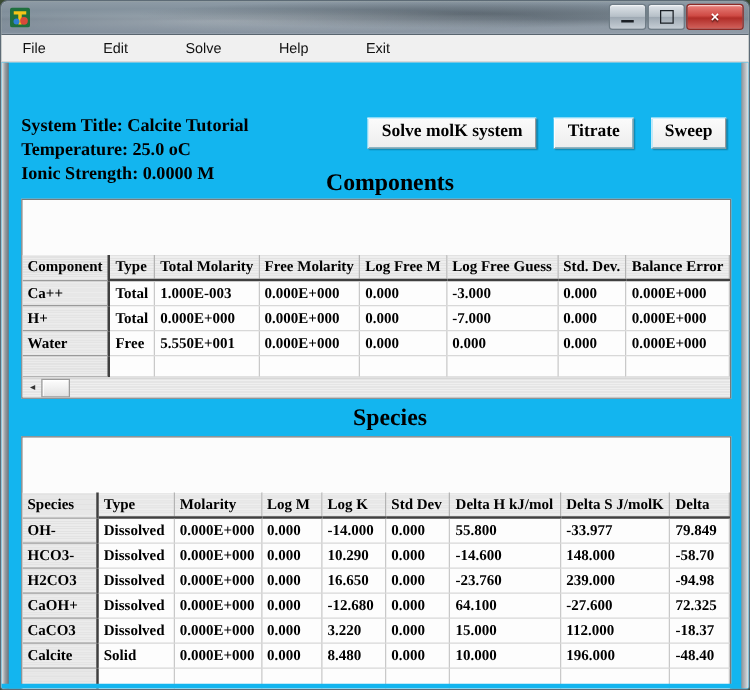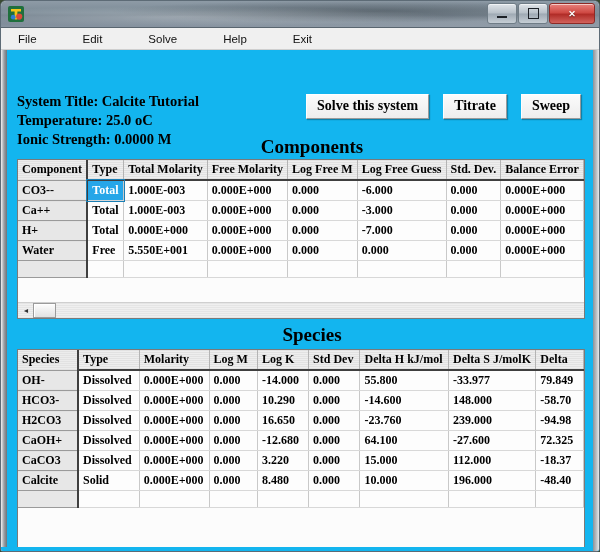--- a/index.html
+++ b/index.html
@@ -192,20 +192,21 @@
     position: relative;
   }
   table.grid {
     border-collapse: collapse;
     table-layout: fixed;
     font-family: "Liberation Serif", serif;
     font-size: 12px;
     font-weight: bold;
     color: #000;
     background: #fdfdfd;
+    margin-top: 44px;
   }
   table.grid th, table.grid td {
     border-right: 1px solid #c9c9c9;
     border-bottom: 1px solid #d8d8d8;
     padding: 2px 4px;
     text-align: left;
     white-space: nowrap;
     overflow: hidden;
     height: 17px;
     box-sizing: border-box;
@@ -302,21 +303,21 @@
 
   <div id="client">
 
     <div id="sysinfo">
       <div>System Title: Calcite Tutorial</div>
       <div>Temperature: 25.0 oC</div>
       <div>Ionic Strength: 0.0000 M</div>
     </div>
 
     <div id="action-buttons">
-      <div class="act-btn">Solve this system</div>
+      <div class="act-btn">Solve molK system</div>
       <div class="act-btn">Titrate</div>
       <div class="act-btn">Sweep</div>
     </div>
 
     <div class="section-title" id="components-title">Components</div>
 
     <div class="grid-panel" id="components-panel">
       <div class="grid-scroll">
         <table class="grid" id="components-table">
           <colgroup>
@@ -335,30 +336,20 @@
               <th>Type</th>
               <th>Total Molarity</th>
               <th>Free Molarity</th>
               <th>Log Free M</th>
               <th>Log Free Guess</th>
               <th>Std. Dev.</th>
               <th>Balance Error</th>
             </tr>
           </thead>
           <tbody id="components-body">
-              <tr>
-                <td class="rowhead">CO3--</td>
-                <td class="selected">Total</td>
-                <td>1.000E-003</td>
-                <td>0.000E+000</td>
-                <td>0.000</td>
-                <td>-6.000</td>
-                <td>0.000</td>
-                <td>0.000E+000</td>
-              </tr>
               <tr>
                 <td class="rowhead">Ca++</td>
                 <td>Total</td>
                 <td>1.000E-003</td>
                 <td>0.000E+000</td>
                 <td>0.000</td>
                 <td>-3.000</td>
                 <td>0.000</td>
                 <td>0.000E+000</td>
               </tr>

